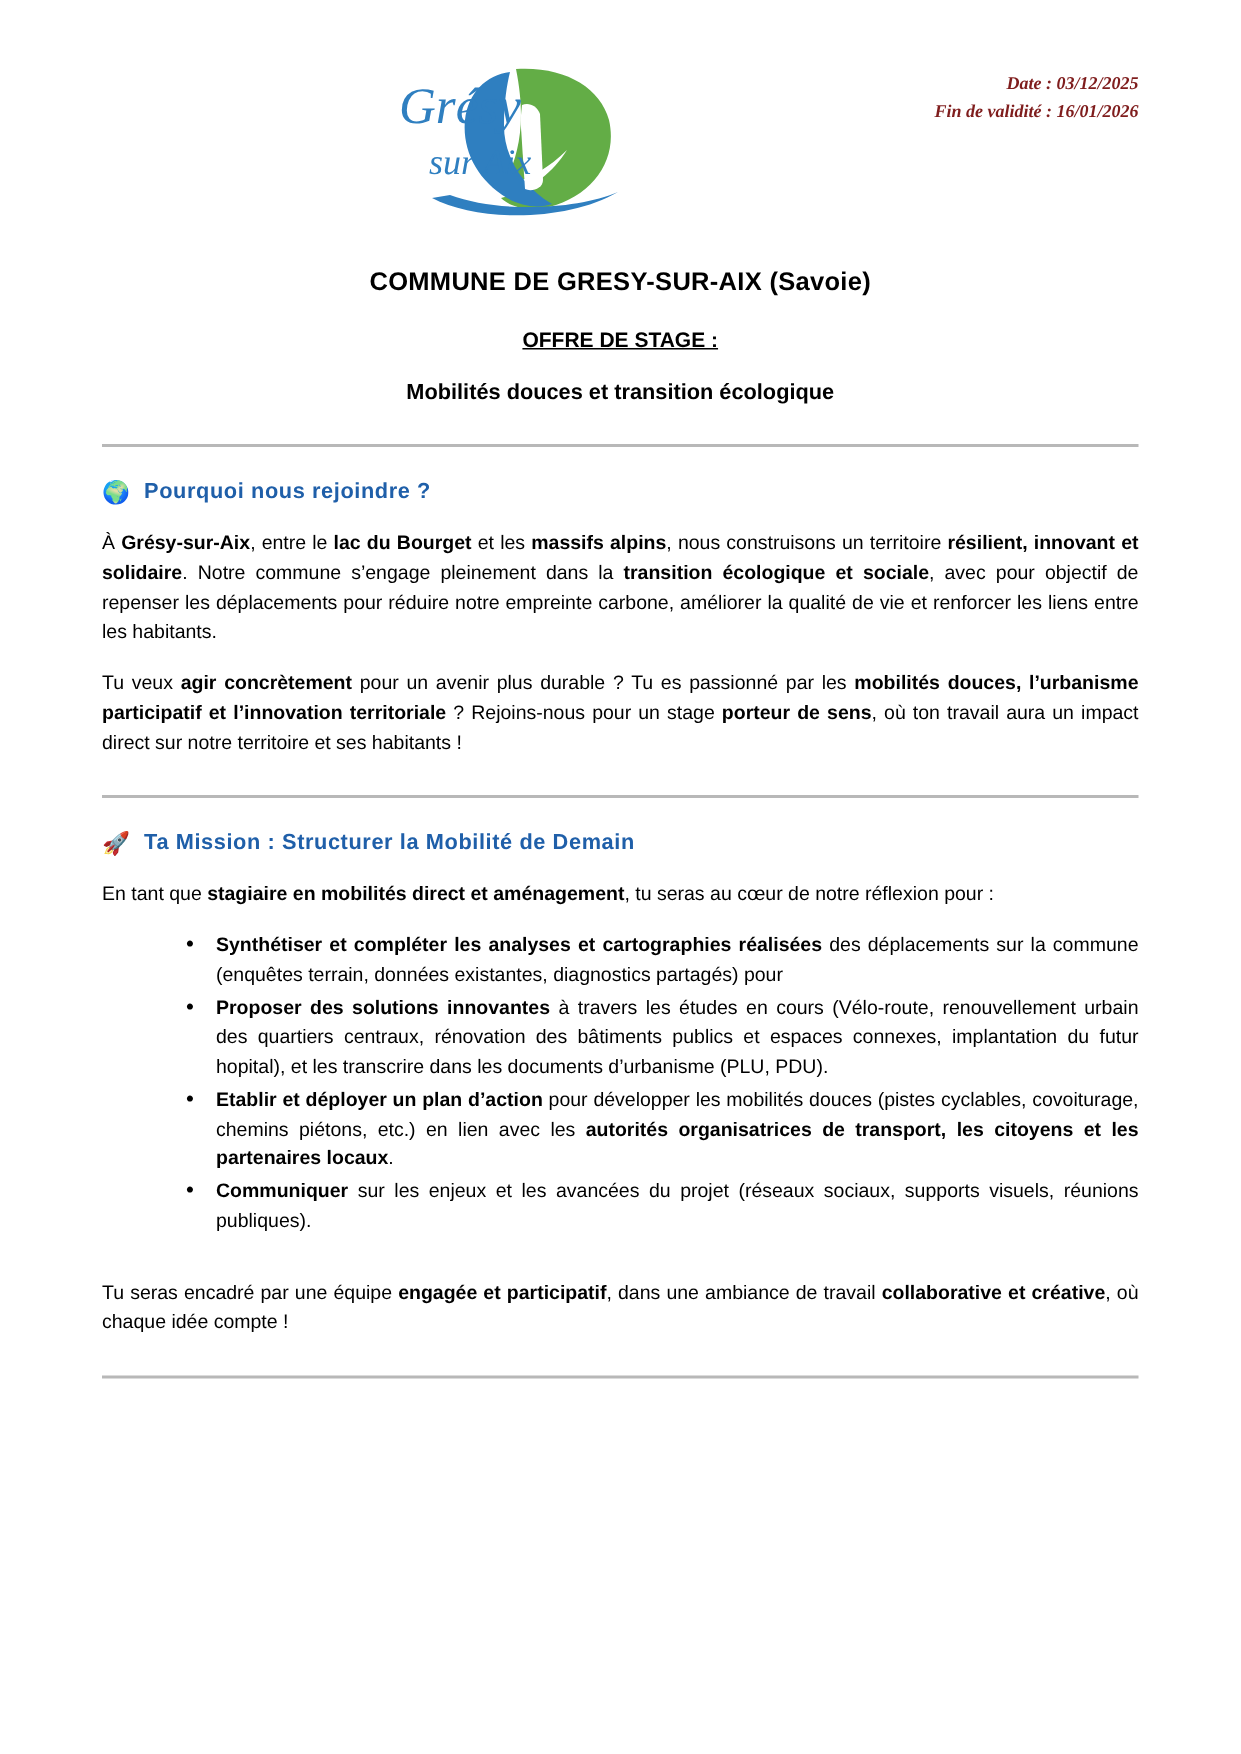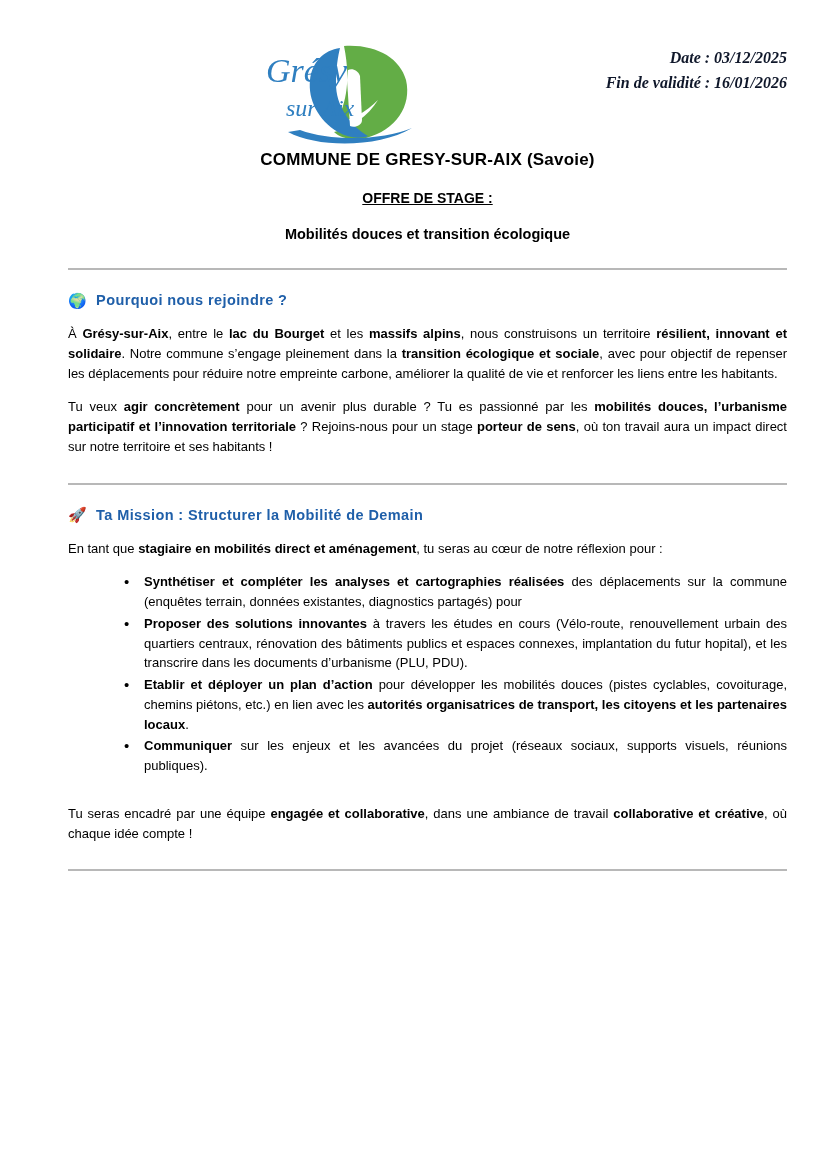--- a/index.html
+++ b/index.html
@@ -13,21 +13,21 @@
     font-family: "Liberation Sans", sans-serif;
     color: #000000;
     position: relative;
     overflow: hidden;
   }
   .page {
     position: relative;
     width: 827px;
     height: 1169px;
     box-sizing: border-box;
-    padding: 30px 40px 0 68px;
+    padding: 30px 68px 0 68px;
   }
 
   
   .header {
     position: relative;
     height: 120px;
   }
   .logo-wrap {
     position: absolute;
     left: 180px;
@@ -38,28 +38,29 @@
   .logo-svg { display: block; }
 
   .date-block {
     position: absolute;
     right: 0;
     top: 16px;
     text-align: right;
     font-family: "Liberation Serif", serif;
     font-style: italic;
     font-weight: bold;
-    font-size: 16px;
+    font-size: 12px;
     line-height: 1.55;
-    color: #0f172a;
+    color: #7f1d1d;
   }
 
   
   .title-block {
     text-align: center;
+    margin-top: 28px;
   }
   .t1 {
     font-size: 17px;
     font-weight: bold;
     letter-spacing: 0.2px;
     margin-bottom: 20px;
   }
   .t2 {
     font-size: 14px;
     font-weight: bold;
@@ -208,19 +209,19 @@
       <span class="section-emoji">🚀</span>
       <span>Ta Mission : Structurer la Mobilité de Demain</span>
     </div>
     <p class="para">En tant que <b>stagiaire en mobilités direct et aménagement</b>, tu seras au cœur de notre réflexion pour :</p>
     <ul class="bullets">
       <li><b>Synthétiser et compléter les analyses et cartographies réalisées</b> des déplacements sur la commune (enquêtes terrain, données existantes, diagnostics partagés) pour</li>
       <li><b>Proposer des solutions innovantes</b> à travers les études en cours (Vélo-route, renouvellement urbain des quartiers centraux, rénovation des bâtiments publics et espaces connexes, implantation du futur hopital), et les transcrire dans les documents d’urbanisme (PLU, PDU).</li>
       <li><b>Etablir et déployer un plan d’action</b> pour développer les mobilités douces (pistes cyclables, covoiturage, chemins piétons, etc.) en lien avec les <b>autorités organisatrices de transport, les citoyens et les partenaires locaux</b>.</li>
       <li><b>Communiquer</b> sur les enjeux et les avancées du projet (réseaux sociaux, supports visuels, réunions publiques).</li>
     </ul>
-    <p class="para">Tu seras encadré par une équipe <b>engagée et collaborative</b>, dans une ambiance de travail <b>collaborative et créative</b>, où chaque idée compte !</p>
+    <p class="para">Tu seras encadré par une équipe <b>engagée et participatif</b>, dans une ambiance de travail <b>collaborative et créative</b>, où chaque idée compte !</p>
   </div>
 
   <hr class="rule">
 
 
 </div>
 
 </body></html>

